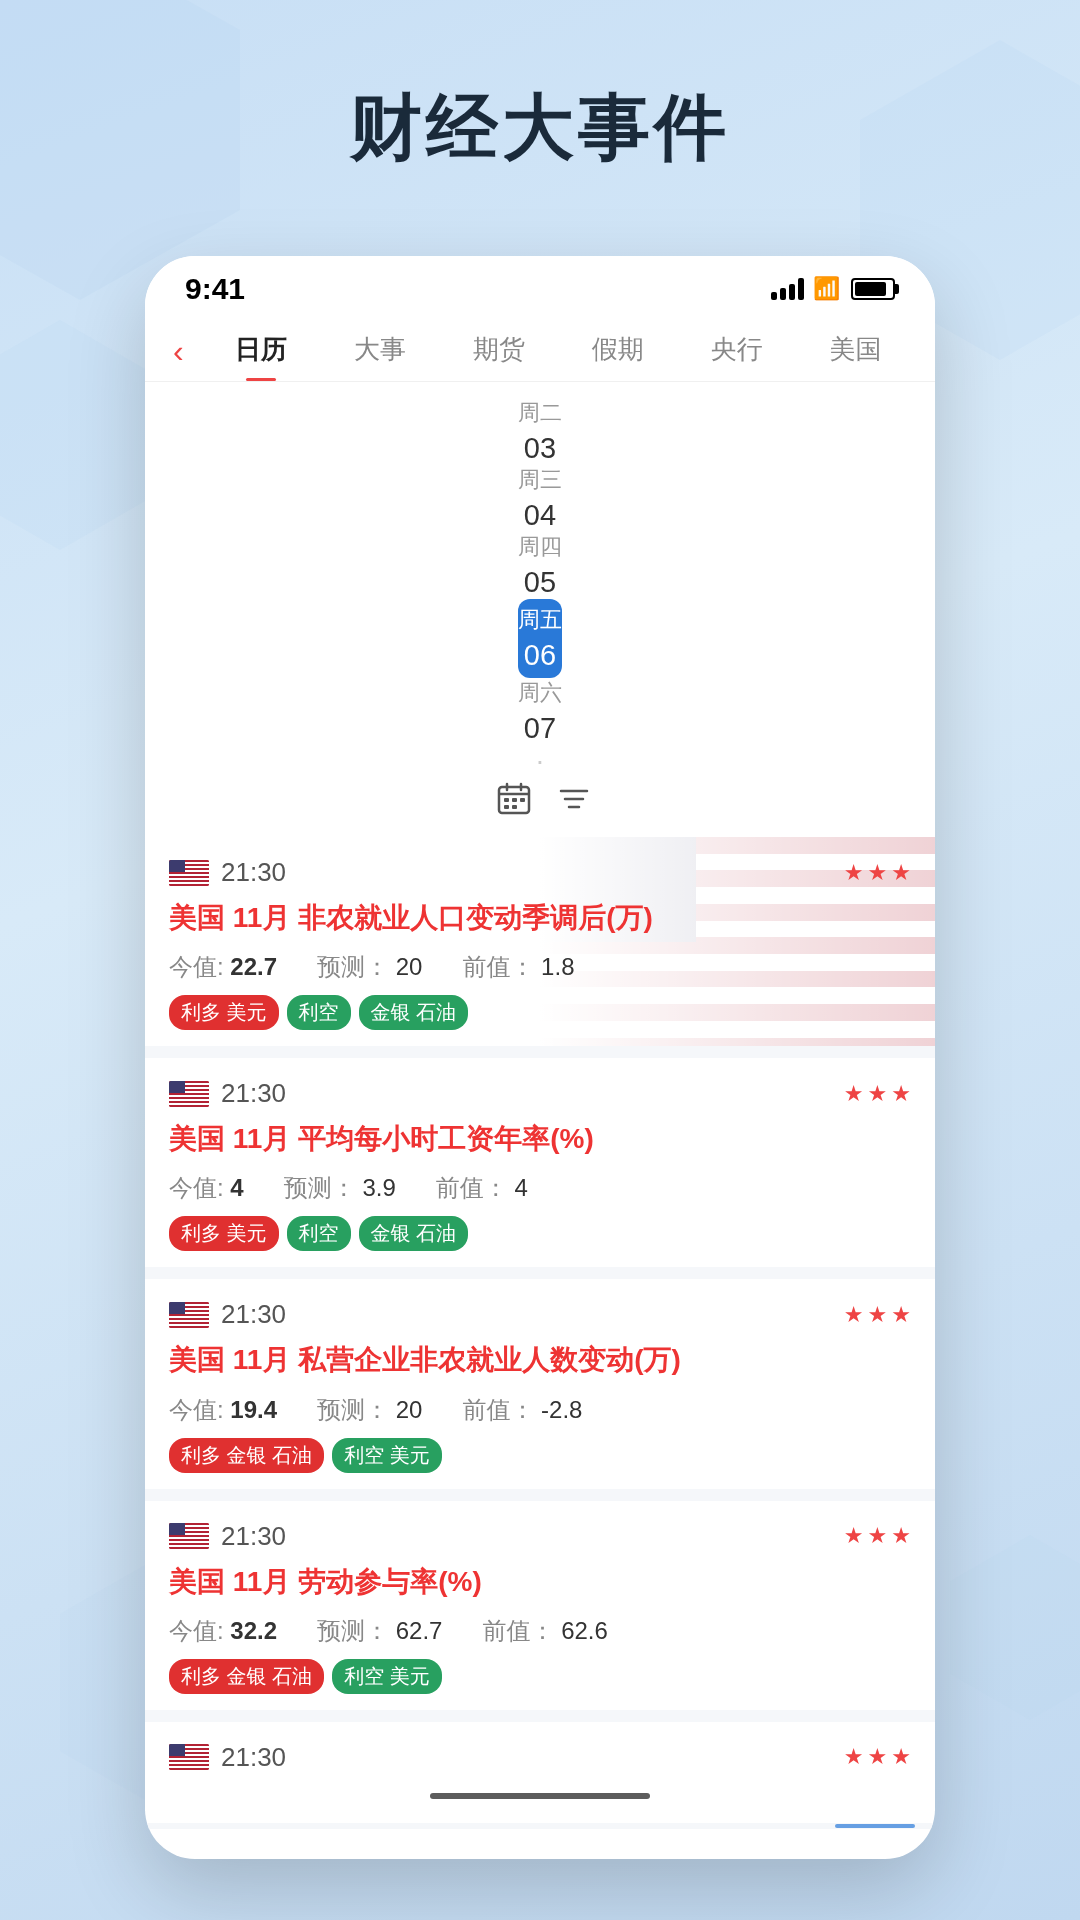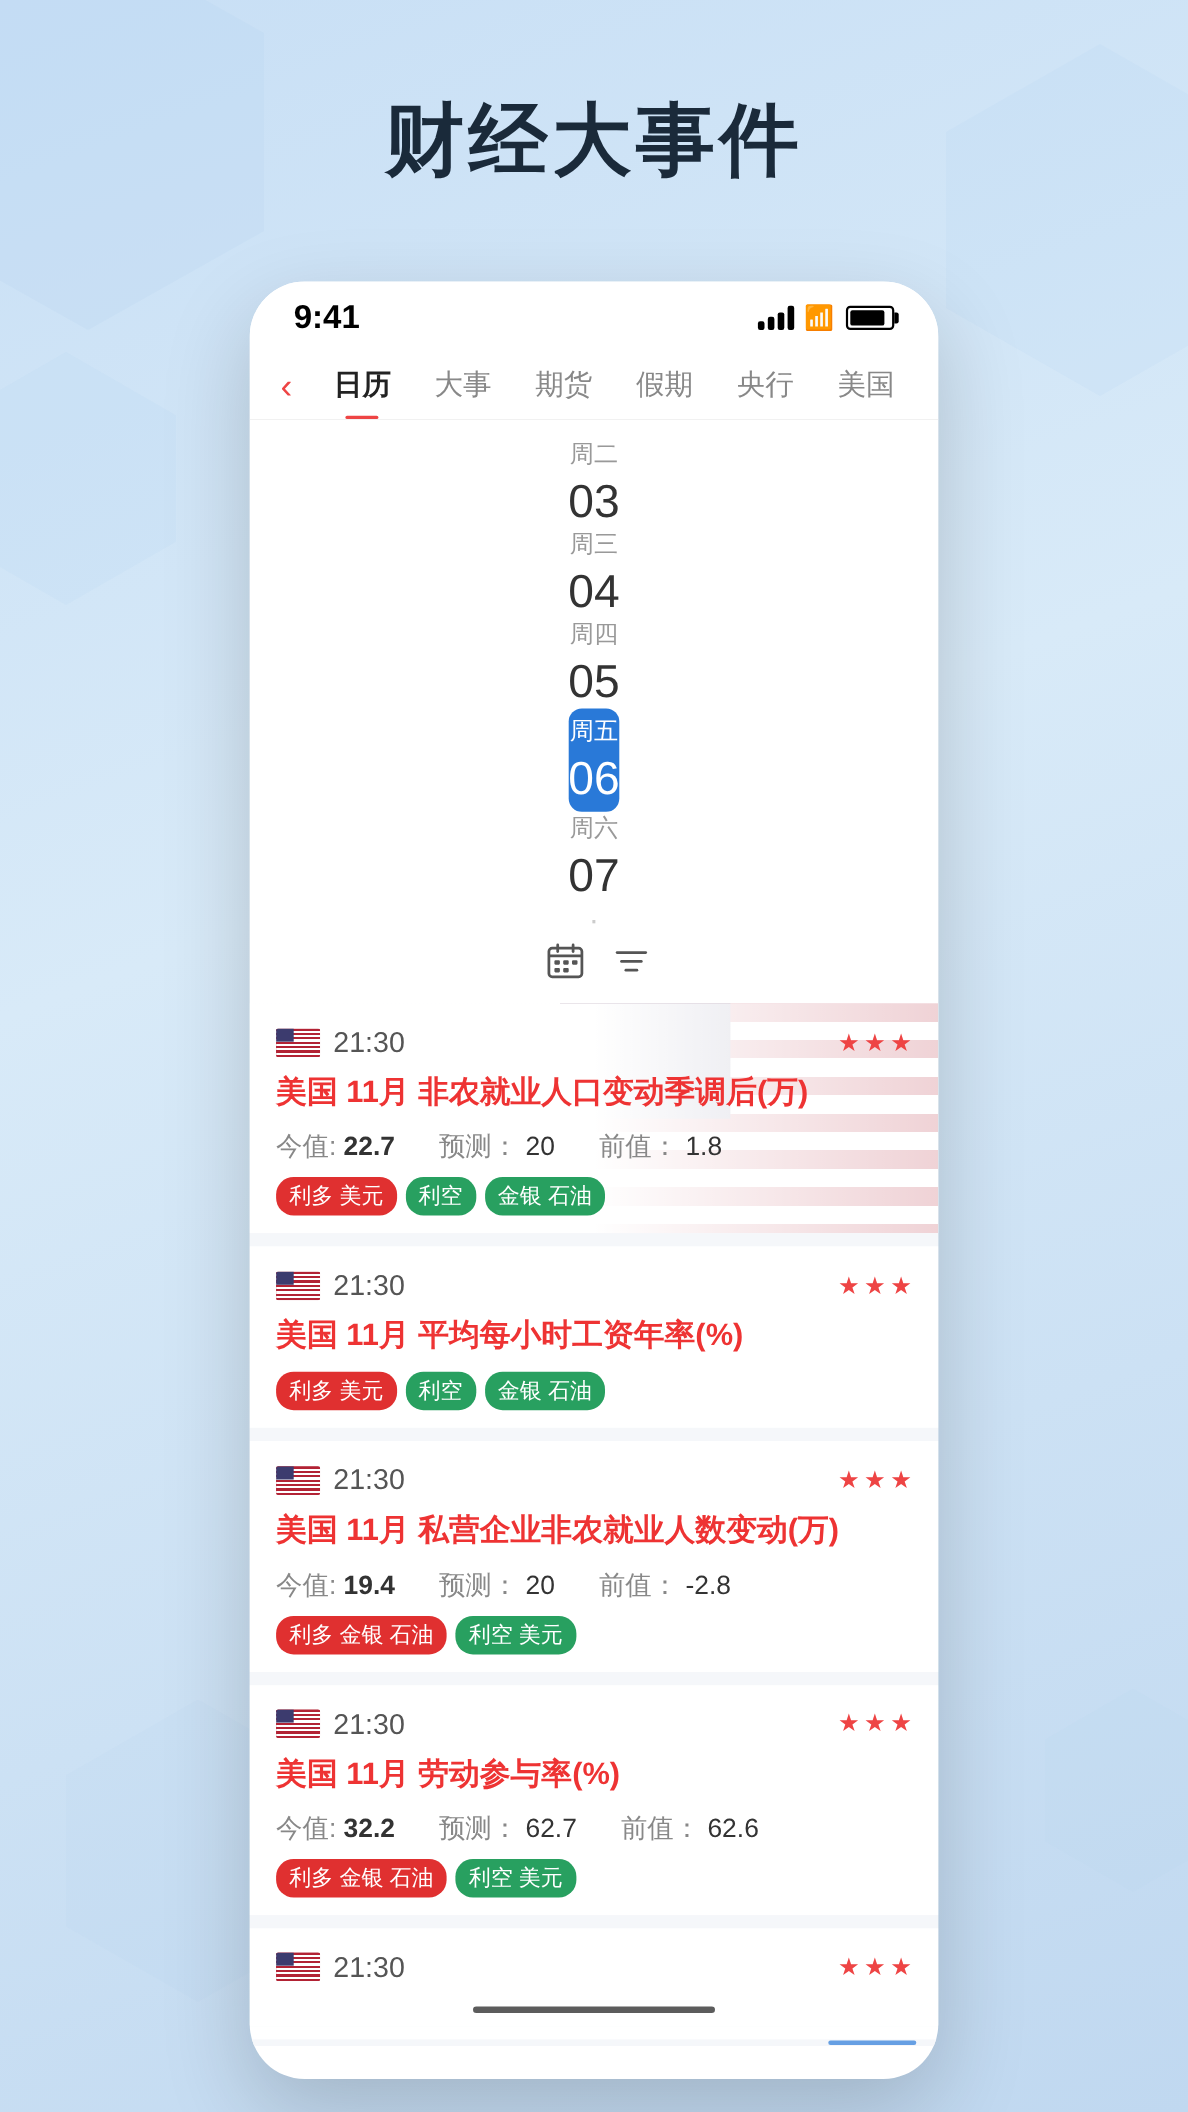--- a/index.html
+++ b/index.html
@@ -45,21 +45,21 @@
       color: #4a6a8a;
       font-weight: 400;
       letter-spacing: 2px;
     }
 
     
     .phone-mockup {
       position: relative;
       z-index: 2;
       margin: 20px auto 0;
-      width: 626px;
+      width: 790px;
       background: #ffffff;
       border-radius: 50px;
       box-shadow: 0 30px 80px rgba(0,0,0,0.18);
       overflow: hidden;
       padding-bottom: 30px;
     }
 
     
     .status-bar {
       display: flex;
@@ -174,21 +174,21 @@
       flex: 1;
       text-align: center;
       cursor: pointer;
     }
     .date-day-name {
       font-size: 22px;
       color: #999;
       margin-bottom: 4px;
     }
     .date-day-num {
-      font-size: 42px;
+      font-size: 29px;
       font-weight: 500;
       color: #333;
     }
     .date-item.active .date-day-name,
     .date-item.active .date-day-num {
       color: #fff;
     }
     .date-item.active {
       background: #2979d8;
       border-radius: 12px;
@@ -473,20 +473,34 @@
           </div>
           <span class="event-time">21:30</span>
         </div>
         <div class="star-rating">
           <span class="star">★</span>
           <span class="star">★</span>
           <span class="star">★</span>
         </div>
       </div>
       <div class="event-title">美国 11月 平均每小时工资年率(%)</div>
+      <div class="event-stats">
+        <div class="stat-item">
+          <span class="stat-label">今值:</span>
+          <span class="stat-value">4</span>
+        </div>
+        <div class="stat-item">
+          <span class="stat-label">预测：</span>
+          <span>3.9</span>
+        </div>
+        <div class="stat-item">
+          <span class="stat-label">前值：</span>
+          <span>4</span>
+        </div>
+      </div>
       <div class="event-tags">
         <span class="tag tag-red">利多 美元</span>
         <span class="tag tag-green">利空</span>
         <span class="tag tag-green">金银 石油</span>
       </div>
     </div>
 
     <div class="event-card">
       <div class="event-header">
         <div class="event-meta">

